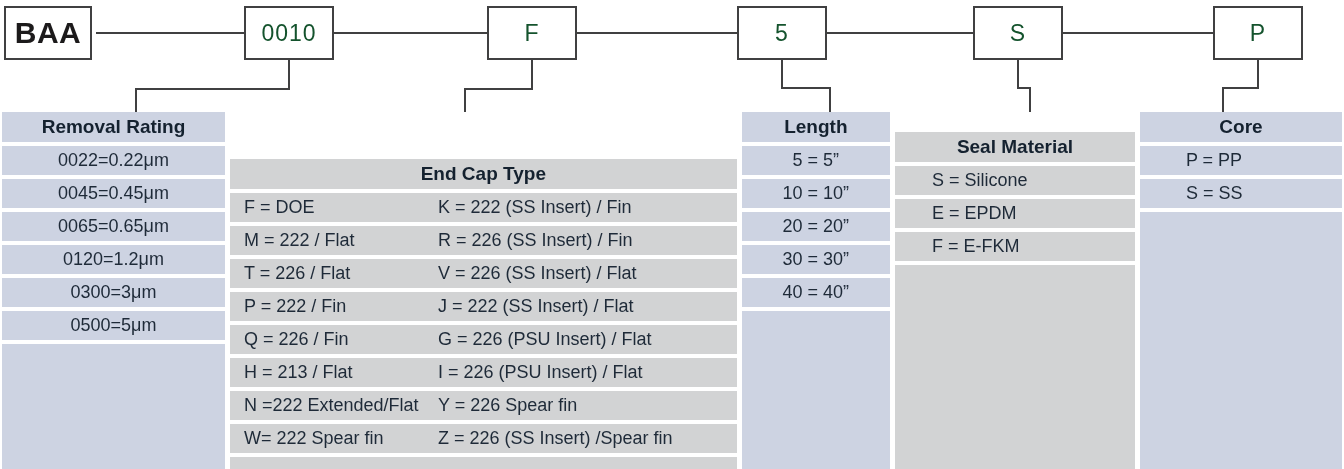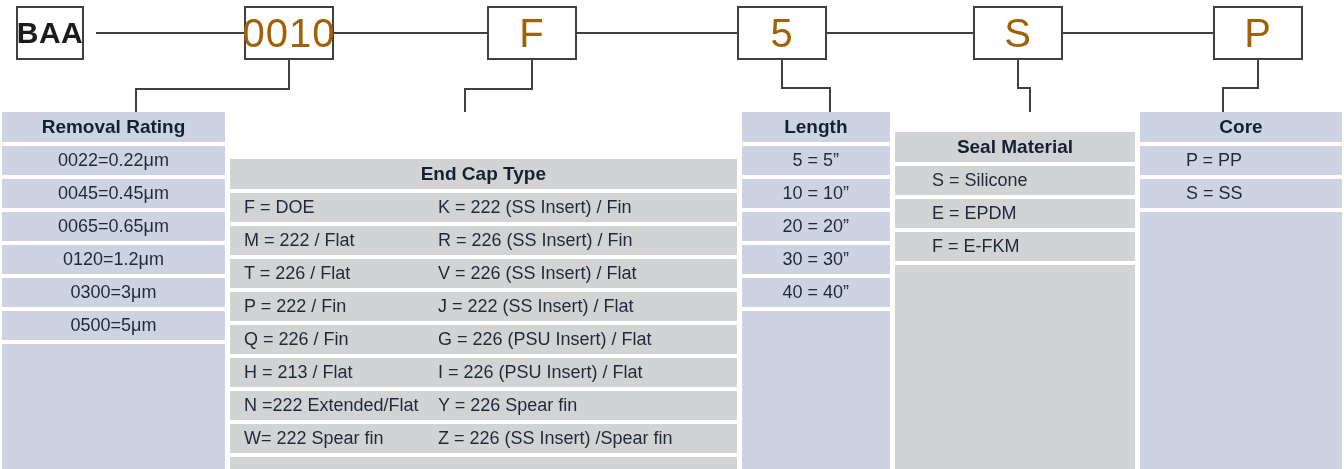--- a/index.html
+++ b/index.html
@@ -13,25 +13,25 @@
   }
   
   #top-diagram{position:absolute;left:0;top:0;width:1344px;height:112px;}
   #connector-svg{position:absolute;left:0;top:0;}
   .code-box{
     position:absolute;top:6px;width:90px;height:54px;
     background:#ffffff;border:2px solid #404041;
     display:flex;align-items:center;justify-content:center;
     box-sizing:border-box;
   }
-  .code-box.dark{left:16px;width:68px;}
+  .code-box.dark{left:4px;width:88px;}
   .code-box.dark .code-text{
     font-weight:bold;font-size:30px;color:#1c1a1b;letter-spacing:.5px;
   }
-  .code-text{font-size:40px;color:#a16207;letter-spacing:1px;}
+  .code-text{font-size:23px;color:#14532d;letter-spacing:1px;}
   
   #lookup-table{
     position:absolute;left:2px;top:112px;width:1340px;height:357px;
     display:flex;gap:5px;
   }
   .col{display:flex;flex-direction:column;gap:4px;height:100%;}
   .col-removal{width:224px;}
   .col-endcap{width:509px;}
   .col-length{width:149px;}
   .col-seal{width:241px;}

